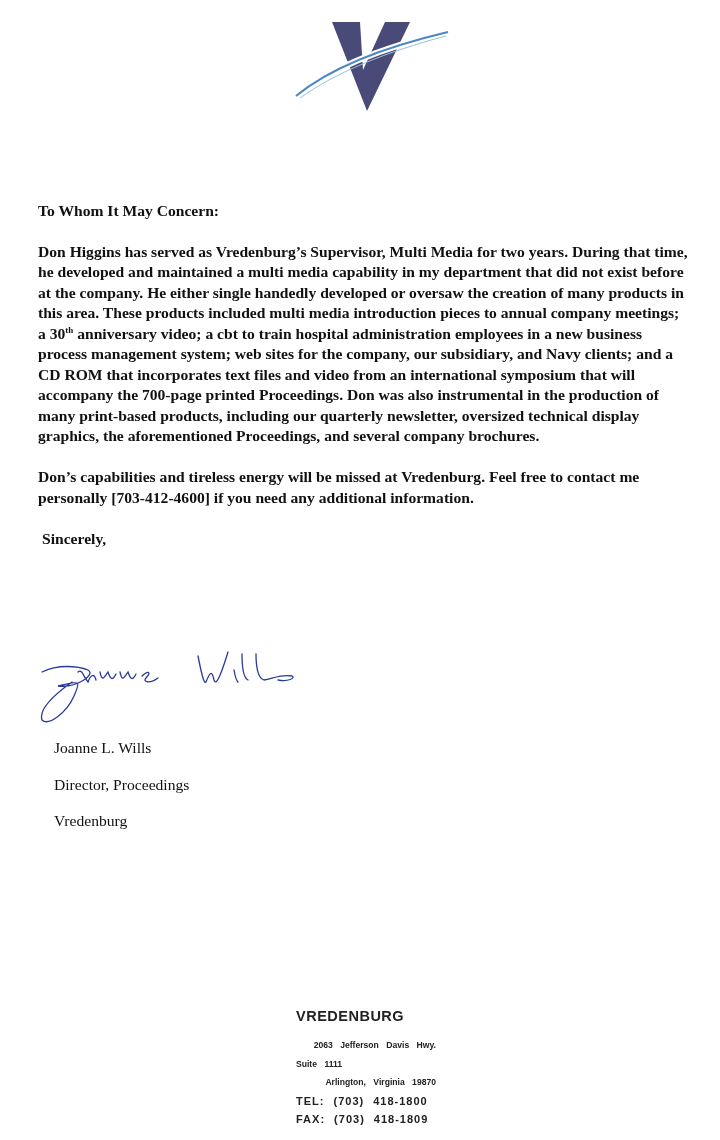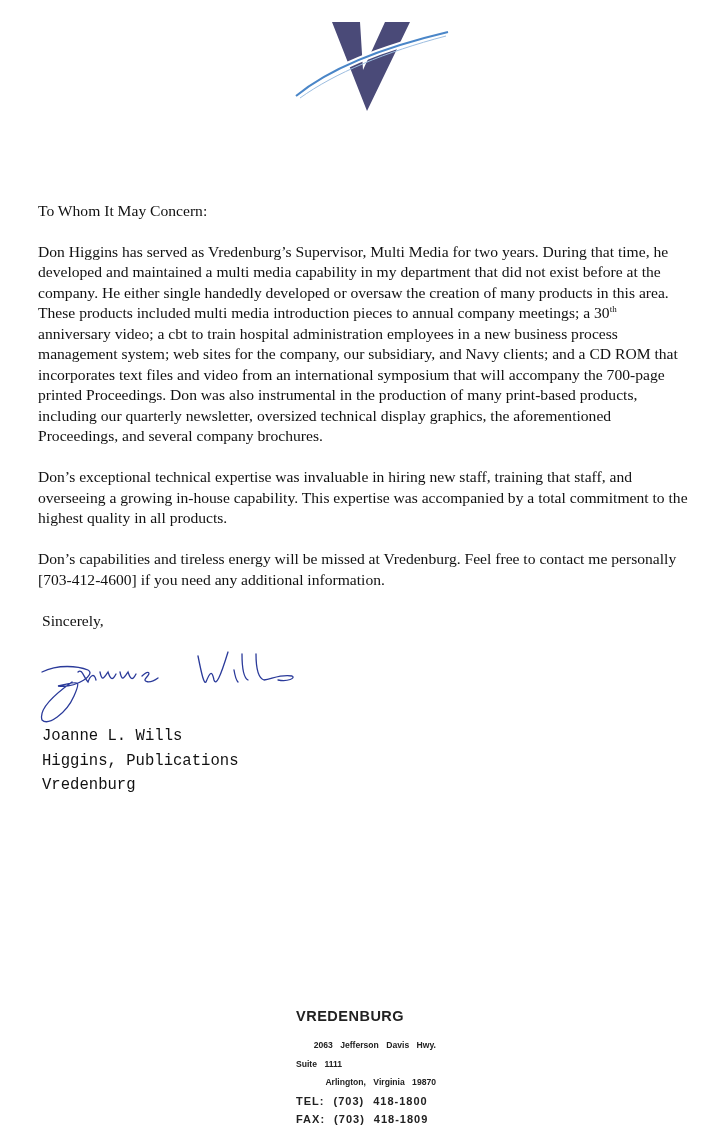--- a/index.html
+++ b/index.html
@@ -1,27 +1,27 @@
 <!DOCTYPE html>
 <html><head>
   <meta charset="utf-8">
   <style>
     html, body { margin: 0; padding: 0; background: #ffffff; }
     body { width: 720px; height: 1140px; position: relative; overflow: hidden;
            font-family: "Liberation Serif", serif; color: #111; }
     .logo { position: absolute; left: 290px; top: 18px; width: 160px; height: 95px; }
     .letter { position: absolute; left: 38px; top: 201px; width: 650px;
-              font-size: 15.6px; line-height: 20.5px; }
+              font-size: 15.6px; line-height: 20.5px; font-weight: bold; }
     .salutation { margin: 0 0 20px 0; }
     .para { margin: 0 0 20.5px 0; white-space: pre-line; }
     sup { font-size: 9px; line-height: 0; vertical-align: 6px; }
     .closing { margin: 4px; }
     .sigimg { position: absolute; left: 38px; top: 648px; width: 280px; height: 80px; }
     .signer { position: absolute; left: 38px; top: 722px; font-size: 15.6px; line-height: 20.5px; }
-    .signer div { margin: 4px; font-family: Liberation Mono, monospace; }
+    .signer div { margin: 16px; }
     .footer { position: absolute; left: 296px; top: 1008px; width: 140px;
               font-family: "Liberation Sans", sans-serif; font-weight: bold; color: #222; }
     .brand { font-size: 14.5px; letter-spacing: 0.5px; font-weight: bold; text-align: left;
              margin-bottom: 12px; font-family: "Liberation Sans", sans-serif; }
     .addr { font-size: 8.6px; line-height: 18.5px; text-align: right; word-spacing: 5px; }
     .addr .c { text-align: left; }
     .addr .l { text-align: left; letter-spacing: 1px; font-size: 11px; }
   </style>
 </head>
 <body>
@@ -31,21 +31,20 @@
   <path d="M6,78 C40,50 90,30 158,14" stroke="#ffffff" stroke-width="6" fill="none"></path>
   <path d="M6,78 C40,50 90,30 158,14" stroke="#4a86c8" stroke-width="2" fill="none"></path>
   <path d="M10,80 C45,55 95,34 156,18" stroke="#9cbde0" stroke-width="1" fill="none"></path>
 </svg>
 
 <div class="letter">
   <p class="salutation">To Whom It May Concern:</p>
 
   <p class="para"><span>Don Higgins has served as Vredenburg’s Supervisor, Multi Media for two years.  During that time, he developed and maintained a multi media capability in my department that did not exist before at the company.  He either single handedly developed or oversaw the creation of many products in this area. These products included multi media introduction pieces to annual company meetings; a 30</span><sup>th</sup><span> anniversary video; a cbt to train hospital administration employees in a new business process management system; web sites for the company, our subsidiary, and Navy clients; and a CD ROM that incorporates text files and video from an international symposium that will accompany the 700-page printed Proceedings. Don was also instrumental in the production of many print-based products, including our quarterly newsletter, oversized technical display graphics, the aforementioned Proceedings, and several company brochures.</span></p>
 
-  <p class="para">Don’s exceptional technical expertise was invaluable in hiring new staff, training that staff, and overseeing a growing in-house capability.  This expertise was accompanied by a total commitment to the highest quality in all products.</p>
 
   <p class="para">Don’s capabilities and tireless energy will be missed at Vredenburg. Feel free to contact me personally [703-412-4600] if you need any additional information.</p>
 
   <p class="closing">Sincerely,</p>
 </div>
 
 <svg class="sigimg" viewBox="0 0 280 80">
   <g fill="none" stroke="#2a3a9a" stroke-width="1.3" stroke-linecap="round">
     <path d="M4,24 C20,16 40,18 50,22 C58,26 40,40 20,38 C40,34 44,30 36,48 C28,66 10,78 4,72 C0,60 20,44 34,34"></path>
     <path d="M40,24 C44,20 46,30 50,34 C52,28 56,24 58,32"></path>
@@ -54,21 +53,21 @@
     <path d="M104,28 C110,22 114,24 108,30 C104,34 112,36 120,30"></path>
     <path d="M160,8 C164,28 166,36 168,34 C172,24 174,22 176,32 C178,38 182,30 190,4"></path>
     <path d="M196,22 C197,28 198,32 200,34"></path>
     <path d="M204,6 C204,20 206,30 210,32"></path>
     <path d="M218,6 C218,20 220,30 226,32 C236,30 244,26 254,28 C258,30 250,34 240,32"></path>
   </g>
 </svg>
 
 <div class="signer">
   <div>Joanne L. Wills</div>
-  <div>Higgins, Publications</div>
+  <div>Director, Proceedings</div>
   <div>Vredenburg</div>
 </div>
 
 <div class="footer">
   <div class="brand">VREDENBURG</div>
   <div class="addr">
     <div>2063 Jefferson Davis Hwy.</div>
     <div class="c">Suite 1111</div>
     <div>Arlington, Virginia 19870</div>
     <div class="l">TEL: (703) 418-1800</div>

